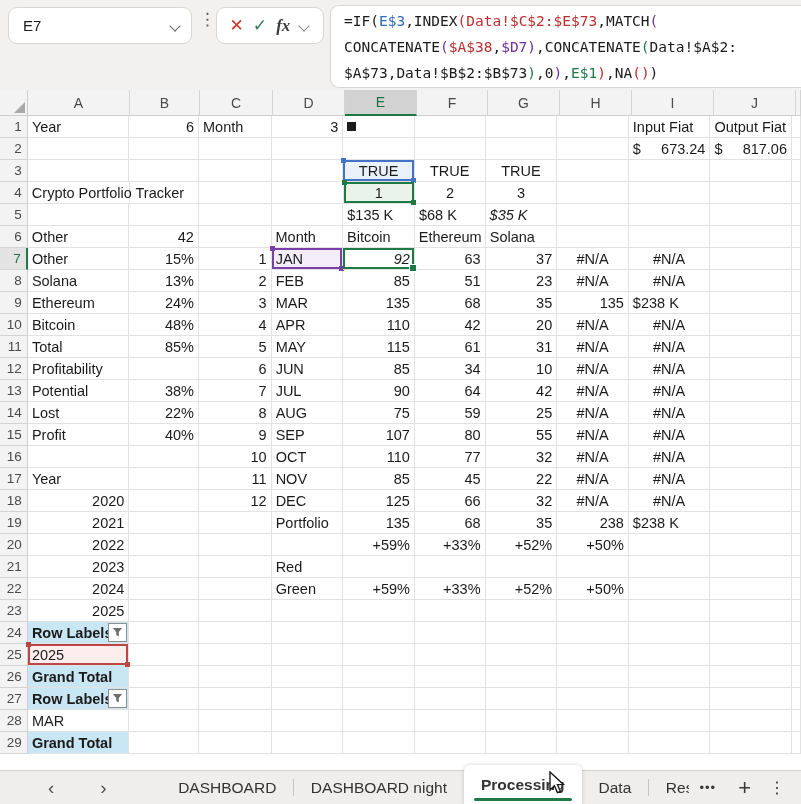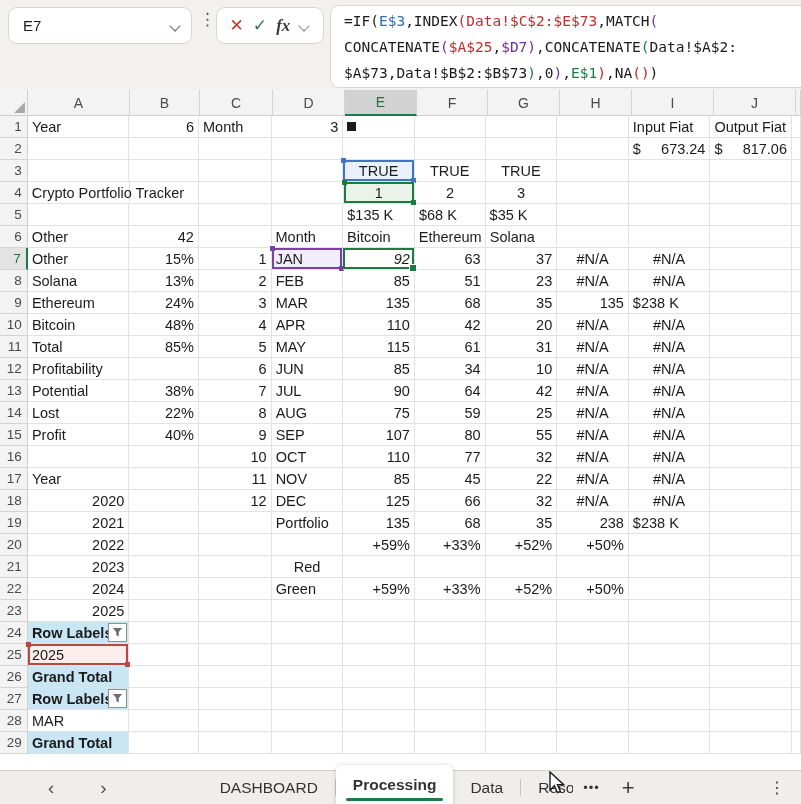--- a/index.html
+++ b/index.html
@@ -99,21 +99,21 @@
     </div>
     <div class="vdots">⋮</div>
     <div class="fxgroup">
       <span class="fx-cancel">✕</span>
       <span class="fx-accept">✓</span>
       <span class="fx-fx">fx</span>
       <span class="chev fx-chev"></span>
     </div>
     <div class="formulabox" id="formulabox">
         <div class="fline"><span class="sk">=IF(</span><span class="sb">E$3</span><span class="sk">,INDEX</span><span class="sr">(</span><span class="sr">Data!$C$2:$E$73</span><span class="sk">,MATCH</span><span class="sp">(</span></div>
-        <div class="fline"><span class="sk">CONCATENATE</span><span class="sp">(</span><span class="sr">$A$25</span><span class="sk">,</span><span class="sp">$D7</span><span class="sp">)</span><span class="sk">,CONCATENATE</span><span class="sg">(</span><span class="sk">Data!$A$2:</span></div>
+        <div class="fline"><span class="sk">CONCATENATE</span><span class="sp">(</span><span class="sr">$A$38</span><span class="sk">,</span><span class="sp">$D7</span><span class="sp">)</span><span class="sk">,CONCATENATE</span><span class="sg">(</span><span class="sk">Data!$A$2:</span></div>
         <div class="fline"><span class="sk">$A$73,Data!$B$2:$B$73</span><span class="sg">)</span><span class="sk">,0</span><span class="sp">)</span><span class="sk">,</span><span class="sg">E$1</span><span class="sr">)</span><span class="sk">,NA</span><span class="sr">(</span><span class="sr">)</span><span class="sk">)</span></div>
       </div>
   </div>
 
   <div class="sheet" id="grid">
       <div class="hdr-row">
         <div class="corner"></div>
         <div class="col-h" style="width: 102px;">A</div>
         <div class="col-h" style="width: 70px;">B</div>
         <div class="col-h" style="width: 73px;">C</div>
@@ -225,21 +225,21 @@
         <div class="cell" style="width: 102px;"></div>
         <div class="cell" style="width: 70px;"></div>
         <div class="cell" style="width: 73px;"></div>
         <div class="cell" style="width: 72px;"></div>
         <div class="cell" style="width: 72px;">
           <span class="txt">$135 K</span>
         </div>
         <div class="cell" style="width: 71px;">
           <span class="txt">$68 K</span>
         </div>
-        <div class="cell" style="width: 72px;">
+        <div class="cell" style="width: 72px; font-style: italic;">
           <span class="txt">$35 K</span>
         </div>
         <div class="cell" style="width: 72px;"></div>
         <div class="cell" style="width: 82px;"></div>
         <div class="cell" style="width: 82px;"></div>
         <div class="cell" style="width: 5px;"></div>
       </div>
       <div class="g-row">
         <div class="row-h">6</div>
         <div class="cell" style="width: 102px;">
@@ -692,21 +692,21 @@
         <div class="cell" style="width: 82px;"></div>
         <div class="cell" style="width: 5px;"></div>
       </div>
       <div class="g-row">
         <div class="row-h">21</div>
         <div class="cell a-r" style="width: 102px;">
           <span class="txt">2023</span>
         </div>
         <div class="cell" style="width: 70px;"></div>
         <div class="cell" style="width: 73px;"></div>
-        <div class="cell" style="width: 72px; justify-content: center;">
+        <div class="cell" style="width: 72px;">
           <span class="txt">Red</span>
         </div>
         <div class="cell" style="width: 72px;"></div>
         <div class="cell" style="width: 71px;"></div>
         <div class="cell" style="width: 72px;"></div>
         <div class="cell" style="width: 72px;"></div>
         <div class="cell" style="width: 82px;"></div>
         <div class="cell" style="width: 82px;"></div>
         <div class="cell" style="width: 5px;"></div>
       </div>
@@ -859,20 +859,21 @@
         <div class="cell" style="width: 5px;"></div>
       </div>
     </div>
 
   <div class="tabbar">
     <span class="navarrow nav-prev">‹</span>
     <span class="navarrow nav-next">›</span>
     <span style="width:88px"></span>
     <div class="tab">DASHBOARD</div>
     <div class="tab-sep"></div>
+    <div class="tab">DASHBOARD night</div>
     <div class="tab active">Processing</div>
     <div class="tab">Data</div>
     <div class="tab-sep"></div>
     <div class="tab truncated">Resou</div>
     <span class="more-dots">•••</span>
     <span class="add-sheet">+</span>
     <span class="bar-menu">⋮</span>
   </div>
 
   <svg id="cursor" width="22" height="24" viewBox="0 0 22 24">

